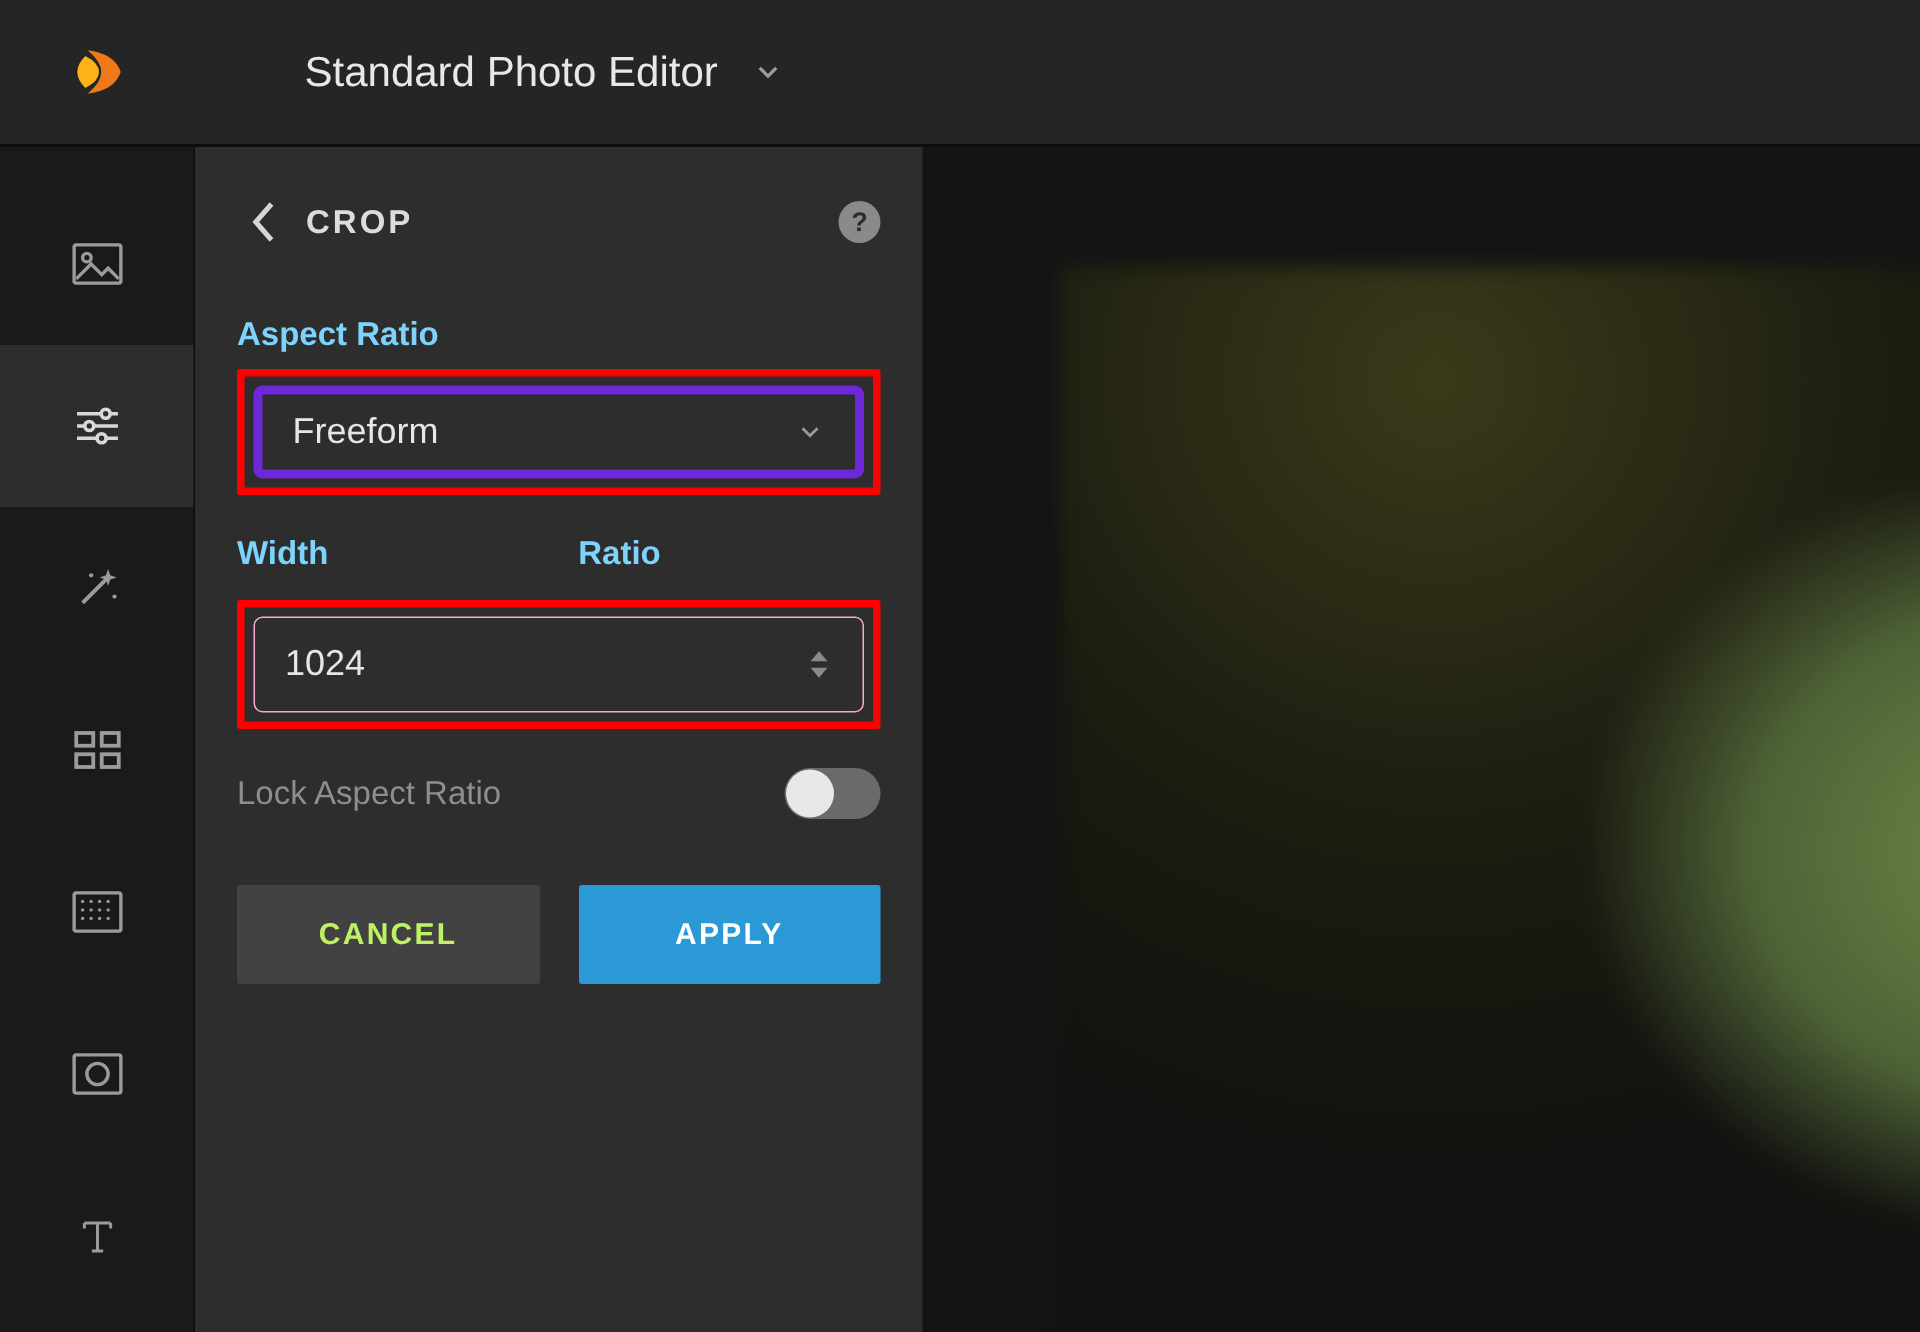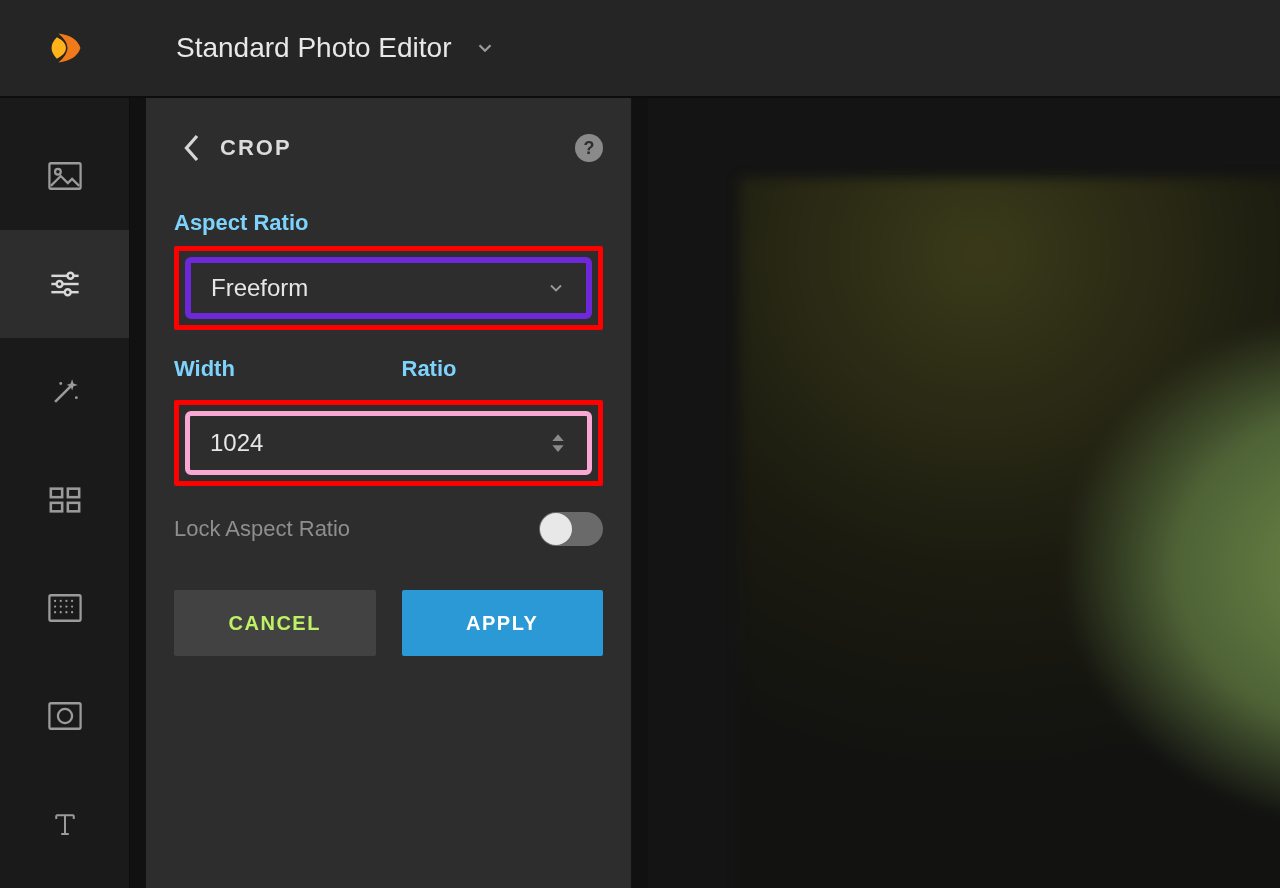--- a/index.html
+++ b/index.html
@@ -14,39 +14,38 @@
     border-bottom: 2px solid #0d0d0d;
     display: flex;
     align-items: center;
   }
   .logo {
     margin-left: 46px;
     width: 40px; height: 40px;
     display:flex; align-items:center; justify-content:center;
   }
   .title-area {
-    margin-left: 90px;
+    margin-left: 117px;
     display:flex; align-items:center;
     color:#e8e8e8;
     font-size:28px;
     font-weight:400;
   }
   .title-area .chev {
     margin-left:22px;
     width:22px; height:22px;
     display:flex; align-items:center; justify-content:center;
     color:#9b9b9b;
   }
 
   
   .body {
     display:flex;
     width:100%;
     height: calc(888px - 98px);
-    gap: 16px;
   }
 
   
   .sidebar {
     width: 130px;
     background:#1a1a1a;
     border-right:1px solid #0d0d0d;
     display:flex;
     flex-direction:column;
     align-items:center;
@@ -137,21 +136,21 @@
   }
 
   .dim-row {
     display:flex;
     gap:26px;
   }
   .dim-row > div { flex:1; }
 
   .num-box {
     height:64px;
-    border:5px solid #f9a8d4;
+    border:1px solid #f9a8d4;
     border-radius:6px;
     background:#2d2d2d;
     display:flex;
     align-items:center;
     padding:0 16px 0 20px;
     color:#e6e6e6;
     font-size:24px;
   }
   .num-box .spinner {
     margin-left:auto;

